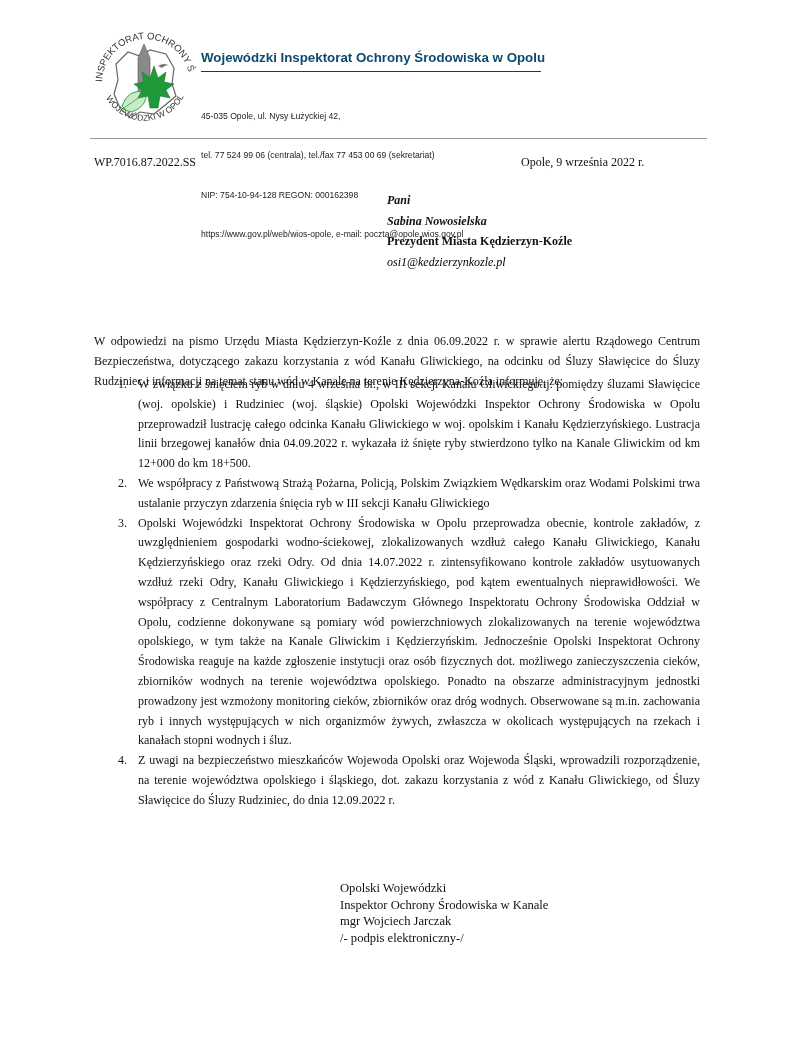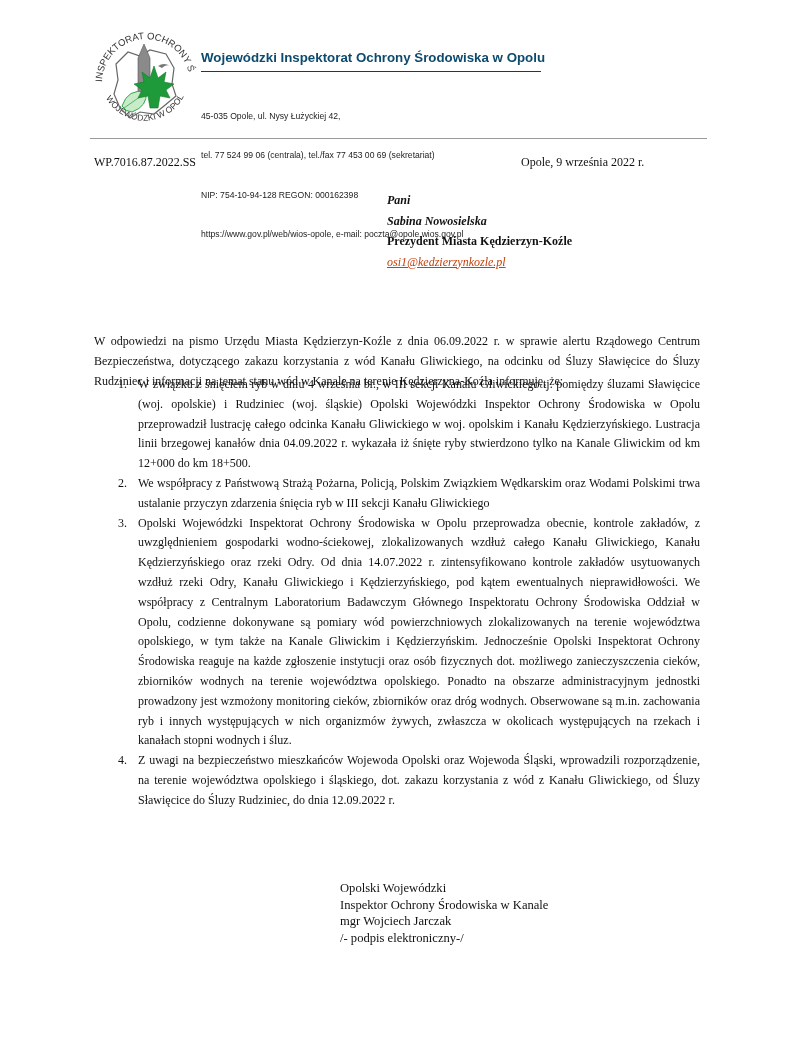--- a/index.html
+++ b/index.html
@@ -14,21 +14,21 @@
   .contact div { white-space: nowrap; margin-top: 28px; }
   .separator { position: absolute; left: 90px; top: 138px; width: 617px; height: 0; border-top: 1.5px solid #9a9a9a; }
 
   
   .serif { font-family: "Liberation Serif", serif; font-size: 12px; color: #111; }
   .ref { position: absolute; left: 94px; top: 155px; white-space: nowrap; }
   .date { position: absolute; left: 521px; top: 155px; white-space: nowrap; }
   .addressee { position: absolute; left: 387px; top: 190px; line-height: 20.5px; }
   .addressee .it { font-style: italic; font-weight: bold; }
   .addressee .b { font-weight: bold; }
-  .addressee a { color: #c2410c; font-style: italic; text-decoration: underline; }
+  .addressee a { color: #000000; font-style: italic; }
 
   .intro { position: absolute; left: 94px; top: 300px; width: 606px; line-height: 20px; text-align: justify; margin-top: 31px; }
   .list { position: absolute; left: 94px; top: 375px; width: 606px; margin: 0; padding: 0; list-style: none; }
   .list li { position: relative; padding-left: 44px; line-height: 19.8px; text-align: justify; }
   .list li .num { position: absolute; left: 24px; top: 0; }
 
   .signature { position: absolute; left: 340px; top: 880px; width: 260px; text-align: left; font-family: "Liberation Serif", serif; font-size: 12.6px; line-height: 16.5px; color: #111; }
 </style>
 </head>
 <body>

